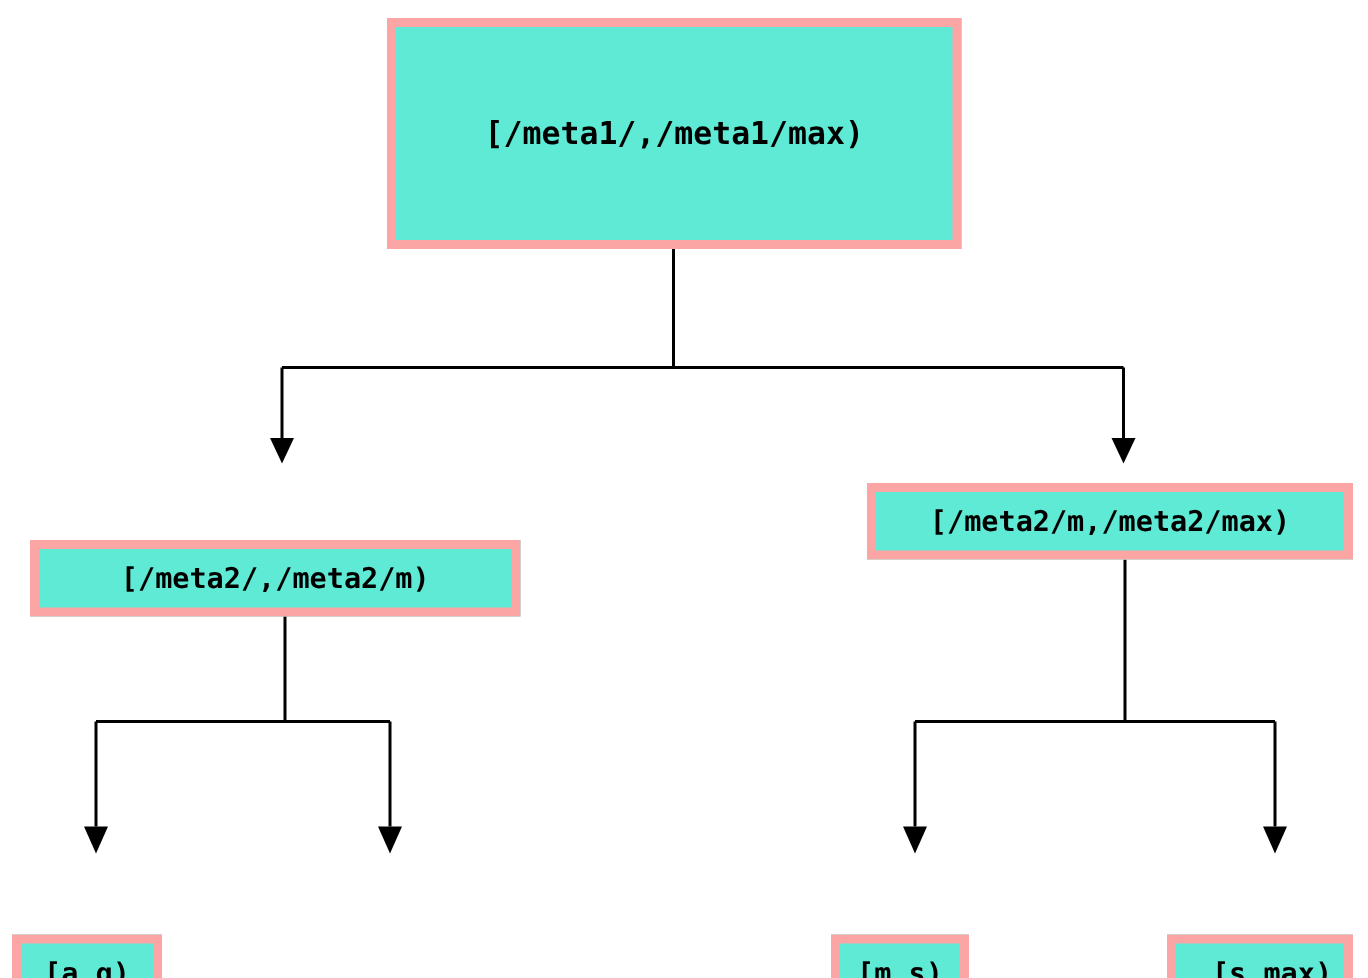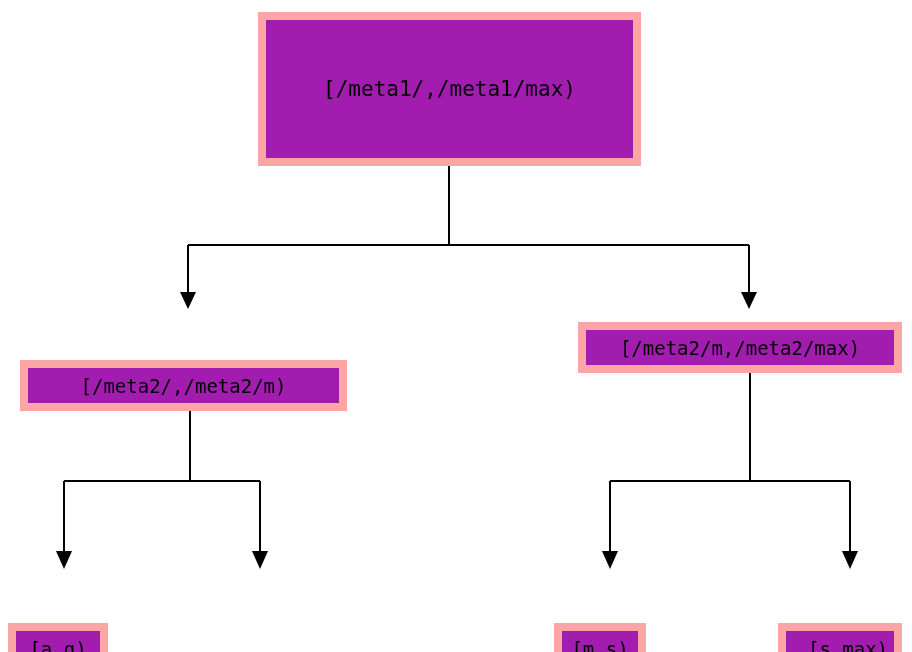--- a/index.html
+++ b/index.html
@@ -12,28 +12,29 @@
     position: relative;
     width: 912px;
     height: 652px;
     background: #ffffff;
     overflow: hidden;
     font-family: "DejaVu Sans Mono", "Liberation Mono", monospace;
   }
   .node {
     position: absolute;
     box-sizing: border-box;
-    border: 8px solid #fca5a5;
-    background: #a21caf;
+    border: 6px solid #fca5a5;
+    background: #5eead4;
     display: flex;
     align-items: center;
     justify-content: center;
     color: #000000;
     white-space: pre;
     letter-spacing: 0px;
+    font-weight: bold;
   }
   .node-root {
     left: 258px;
     top: 12px;
     width: 383px;
     height: 154px;
     font-size: 21px;
   }
   .node-mid-left {
     left: 20px;

